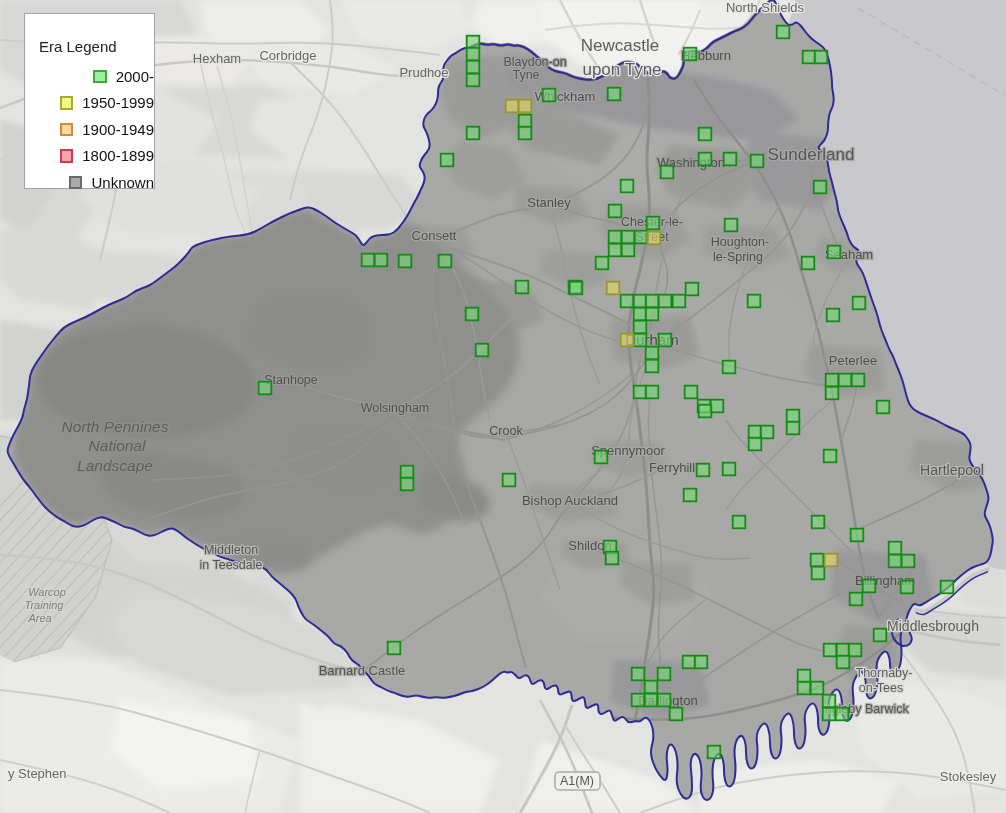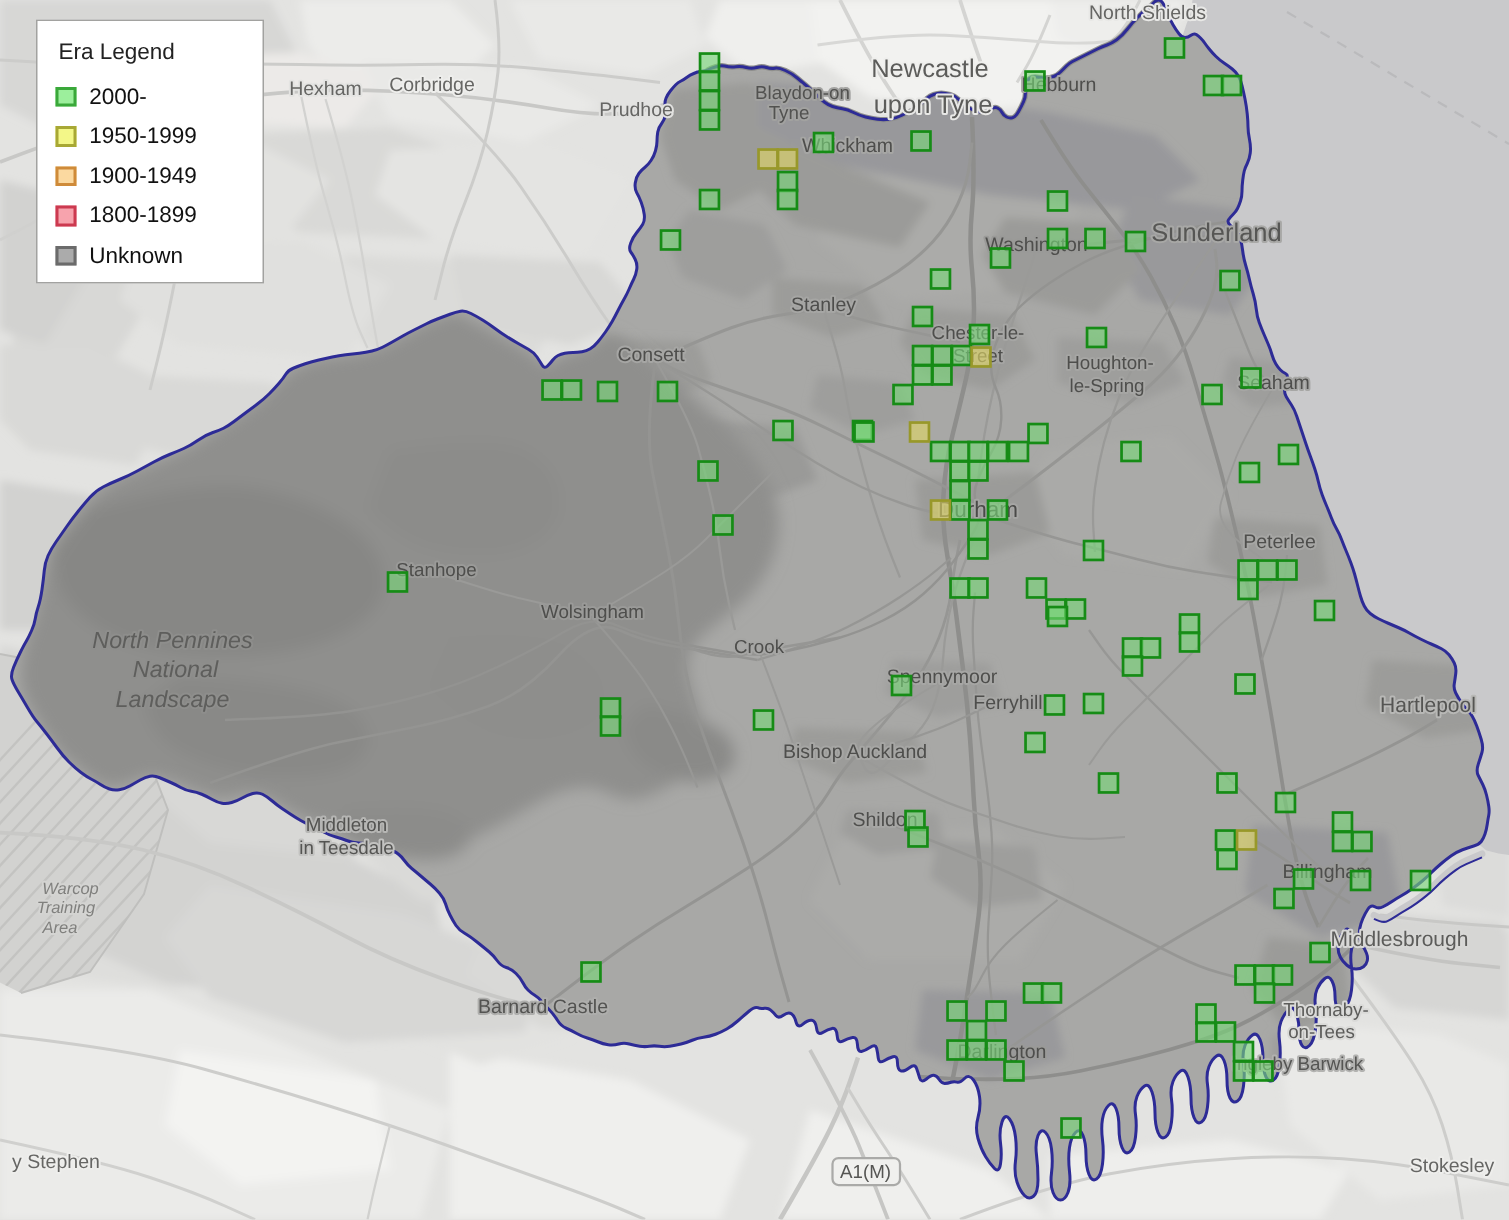--- a/index.html
+++ b/index.html
@@ -1,19 +1,19 @@
 <!DOCTYPE html>
 <html><head><meta charset="utf-8">
 <style>
   html,body{margin:0;padding:0;background:#e3e3e1;}
   #wrap{position:relative;width:1006px;height:813px;overflow:hidden;font-family:"Liberation Sans",sans-serif;}
-  #legend{position:absolute;left:24px;top:13px;width:152px;height:176px;background:#fff;
-    border:1px solid #a2a2a0;box-sizing:border-box;padding:8px 0 0 12px;z-index:10;}
+  #legend{position:absolute;left:24px;top:13px;width:131px;height:176px;background:#fff;
+    border:1px solid #a2a2a0;box-sizing:border-box;padding:20px 0 0 12px;z-index:10;}
   #lt{font-size:15px;color:#222;margin:4px 0 8px 2px;}
-  .lr{font-size:15px;color:#111;height:26.5px;display:flex;align-items:center;}
+  .lr{font-size:15px;color:#111;height:26.5px;display:flex;align-items:center;justify-content:flex-end;}
   .sw{display:inline-block;width:9.5px;height:9.5px;border:2px solid;margin-right:9px;box-sizing:content-box;}
 </style></head>
 <body>
 <div id="wrap">
 <svg width="1006" height="813" viewBox="0 0 1006 813" xmlns="http://www.w3.org/2000/svg" font-family="Liberation Sans, sans-serif">
       <rect width="1006" height="813" fill="#e3e3e1"></rect>
       <defs>
         <filter id="b3" x="-20%" y="-20%" width="140%" height="140%">
           <feGaussianBlur stdDeviation="3"></feGaussianBlur>
         </filter>

